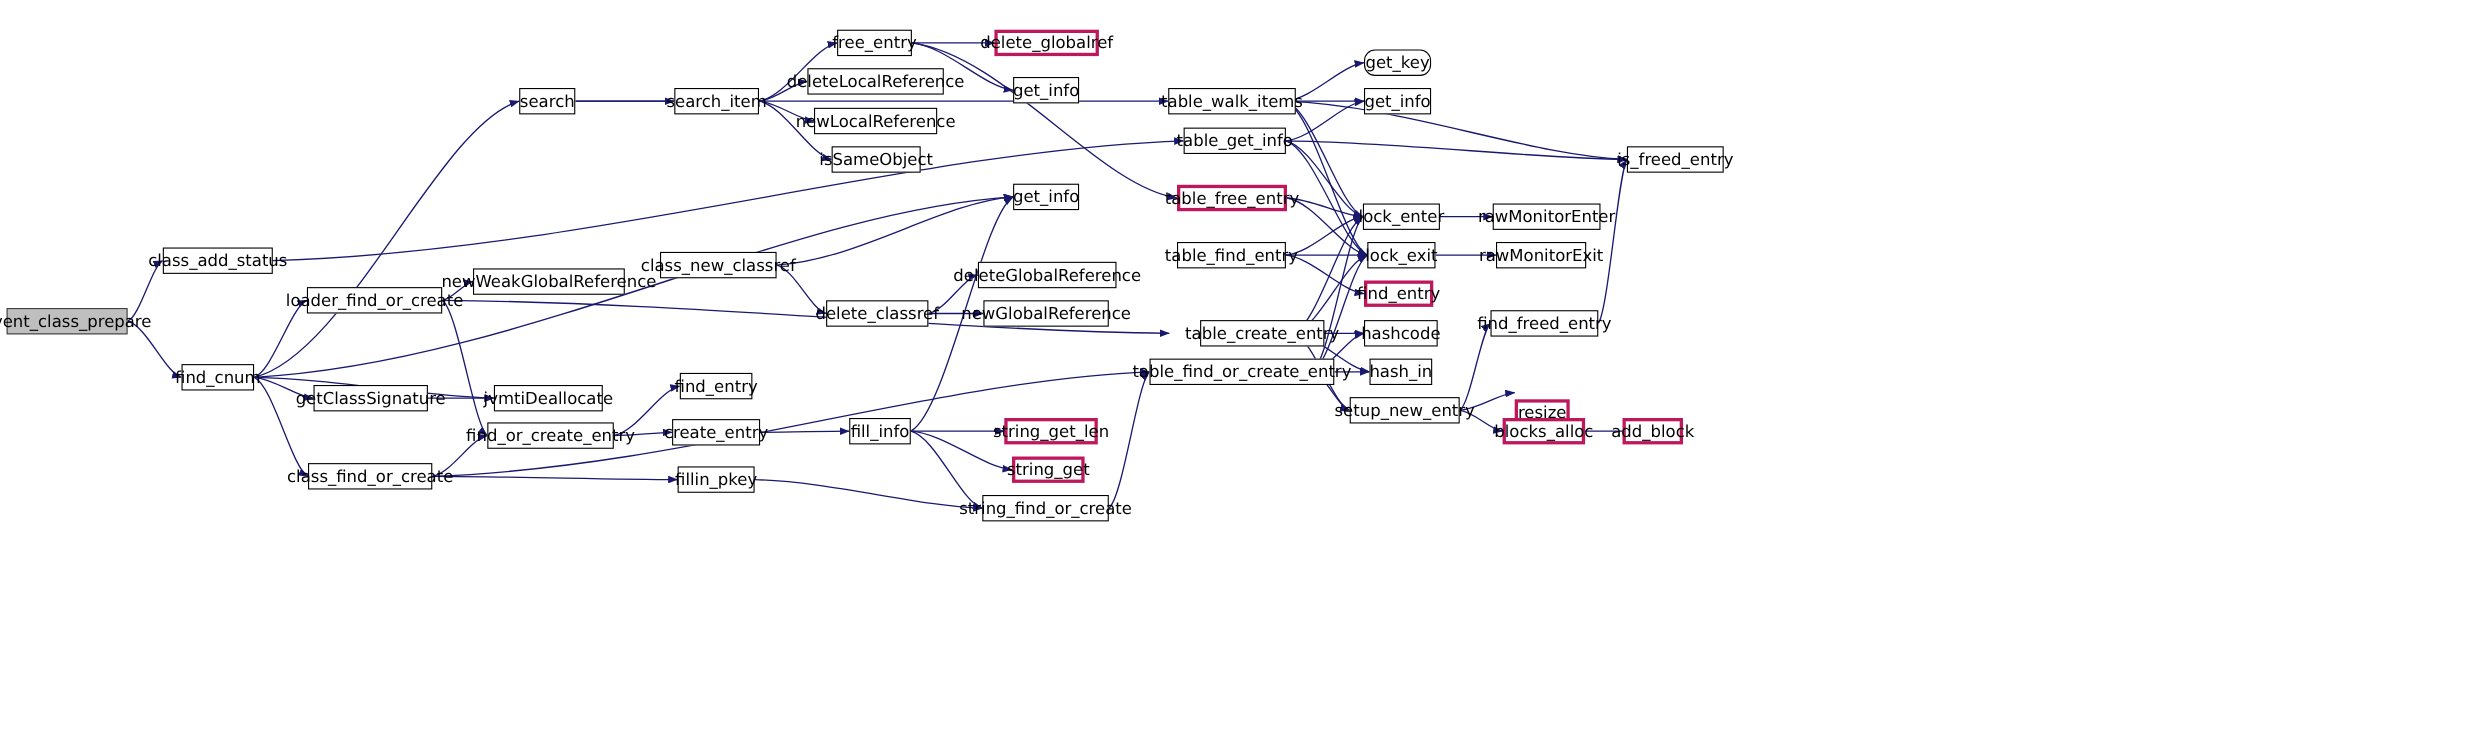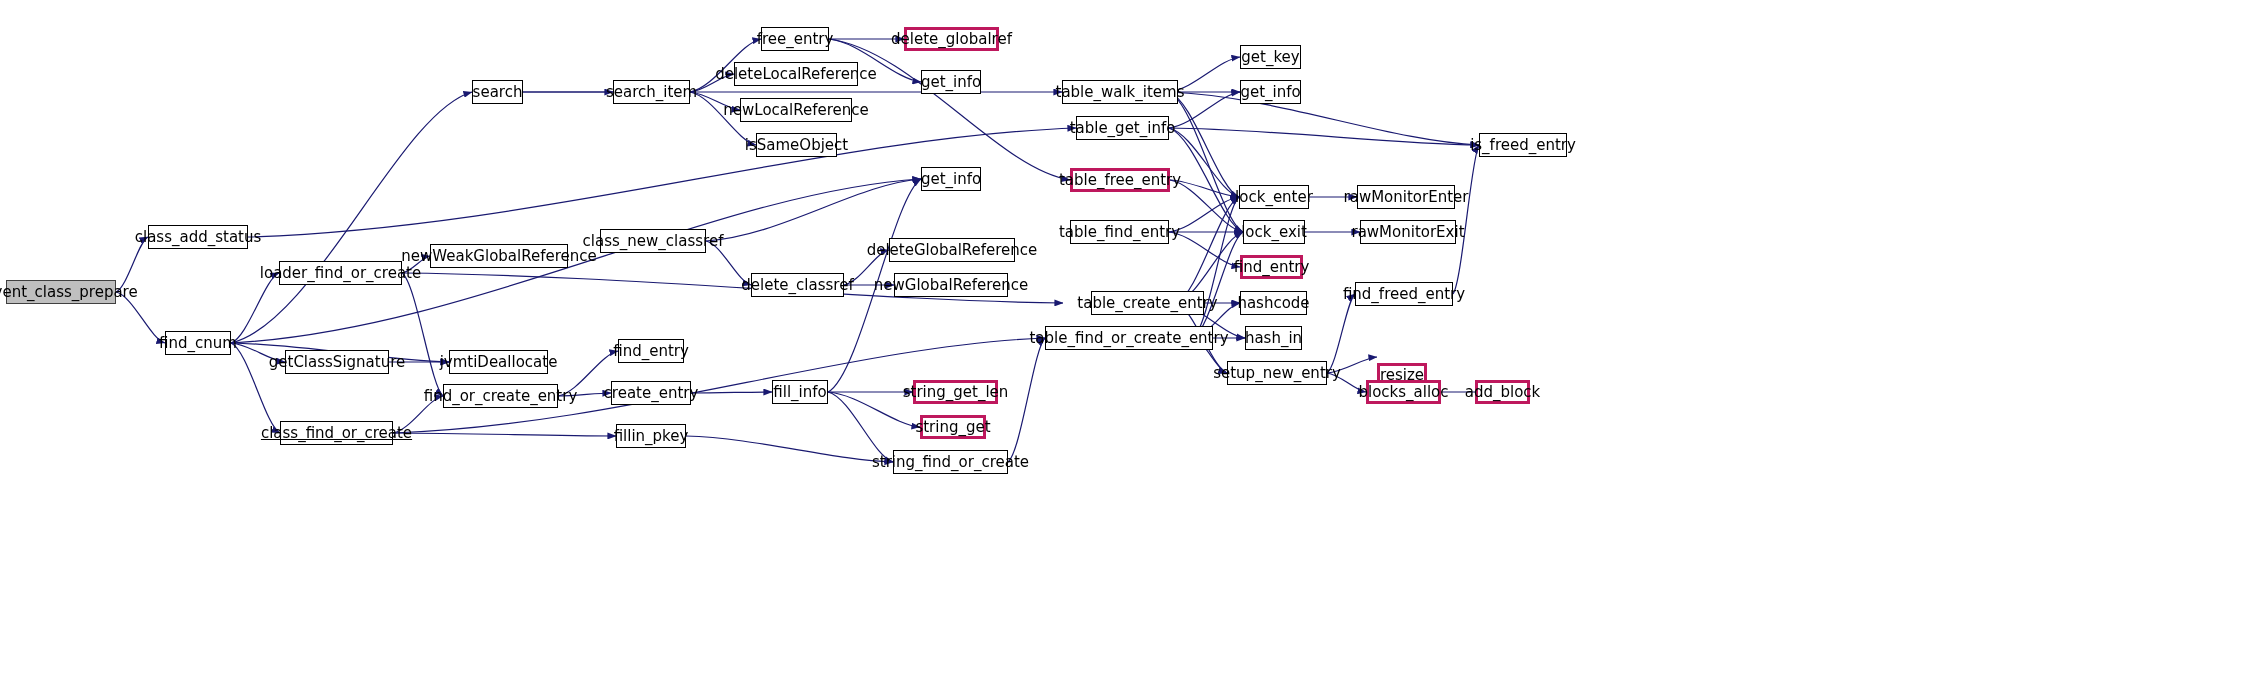--- a/index.html
+++ b/index.html
@@ -105,21 +105,21 @@
       </div>
       <div class="node" style="left: 165px; top: 331px; width: 66px;">
         <span>find_cnum</span>
       </div>
       <div class="node" style="left: 279px; top: 261px; width: 123px;">
         <span>loader_find_or_create</span>
       </div>
       <div class="node" style="left: 285px; top: 350px; width: 104px;">
         <span>getClassSignature</span>
       </div>
-      <div class="node" style="left: 280px; top: 421px; width: 113px; text-decoration: underline;">
+      <div class="node" style="left: 280px; top: 421px; width: 113px;">
         <span>class_find_or_create</span>
       </div>
       <div class="node" style="left: 472px; top: 80px; width: 51px;">
         <span>search</span>
       </div>
       <div class="node" style="left: 430px; top: 244px; width: 138px;">
         <span>newWeakGlobalReference</span>
       </div>
       <div class="node" style="left: 449px; top: 350px; width: 99px;">
         <span>jvmtiDeallocate</span>
@@ -195,21 +195,21 @@
       </div>
       <div class="node" style="left: 1070px; top: 220px; width: 99px;">
         <span>table_find_entry</span>
       </div>
       <div class="node" style="left: 1091px; top: 291px; width: 113px; align-items: center;">
         <span>table_create_entry</span>
       </div>
       <div class="node" style="left: 1045px; top: 326px; width: 168px;">
         <span>table_find_or_create_entry</span>
       </div>
-      <div class="node" style="left: 1240px; top: 45px; width: 61px;">
+      <div class="node" style="left: 1240px; top: 45px; width: 61px; border-radius: 10px;">
         <span>get_key</span>
       </div>
       <div class="node" style="left: 1240px; top: 80px; width: 61px;">
         <span>get_info</span>
       </div>
       <div class="node" style="left: 1239px; top: 185px; width: 70px;">
         <span>lock_enter</span>
       </div>
       <div class="node" style="left: 1243px; top: 220px; width: 62px;">
         <span>lock_exit</span>
@@ -222,21 +222,21 @@
       </div>
       <div class="node" style="left: 1245px; top: 326px; width: 57px;">
         <span>hash_in</span>
       </div>
       <div class="node" style="left: 1227px; top: 361px; width: 100px;">
         <span>setup_new_entry</span>
       </div>
       <div class="node" style="left: 1357px; top: 185px; width: 98px;">
         <span>rawMonitorEnter</span>
       </div>
-      <div class="node" style="left: 1360px; top: 220px; width: 96px;">
+      <div class="node" style="left: 1360px; top: 220px; width: 82px;">
         <span>rawMonitorExit</span>
       </div>
       <div class="node" style="left: 1355px; top: 282px; width: 98px;">
         <span>find_freed_entry</span>
       </div>
       <div class="node red" style="left: 1377px; top: 345px; width: 50px; margin-top: 18px;">
         <span>resize</span>
       </div>
       <div class="node red" style="left: 1366px; top: 380px; width: 75px;">
         <span>blocks_alloc</span>

